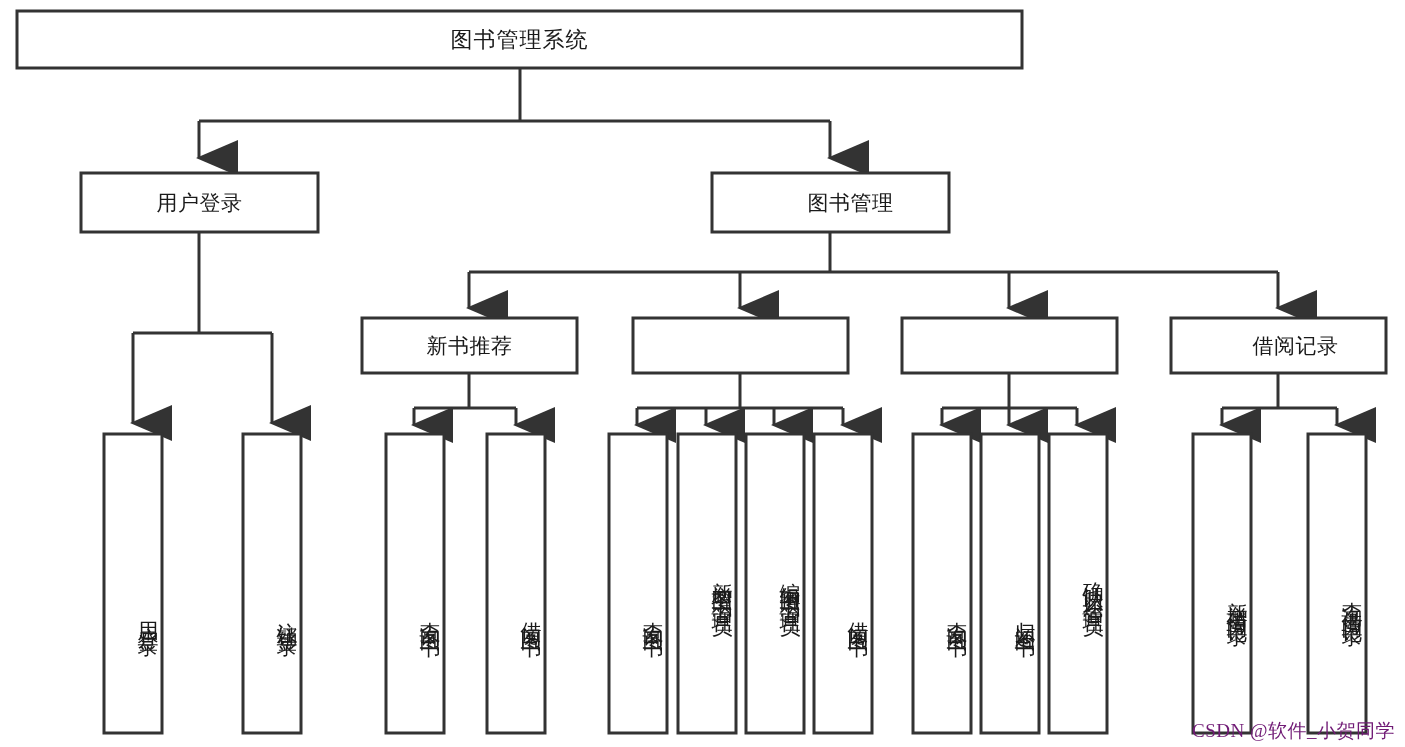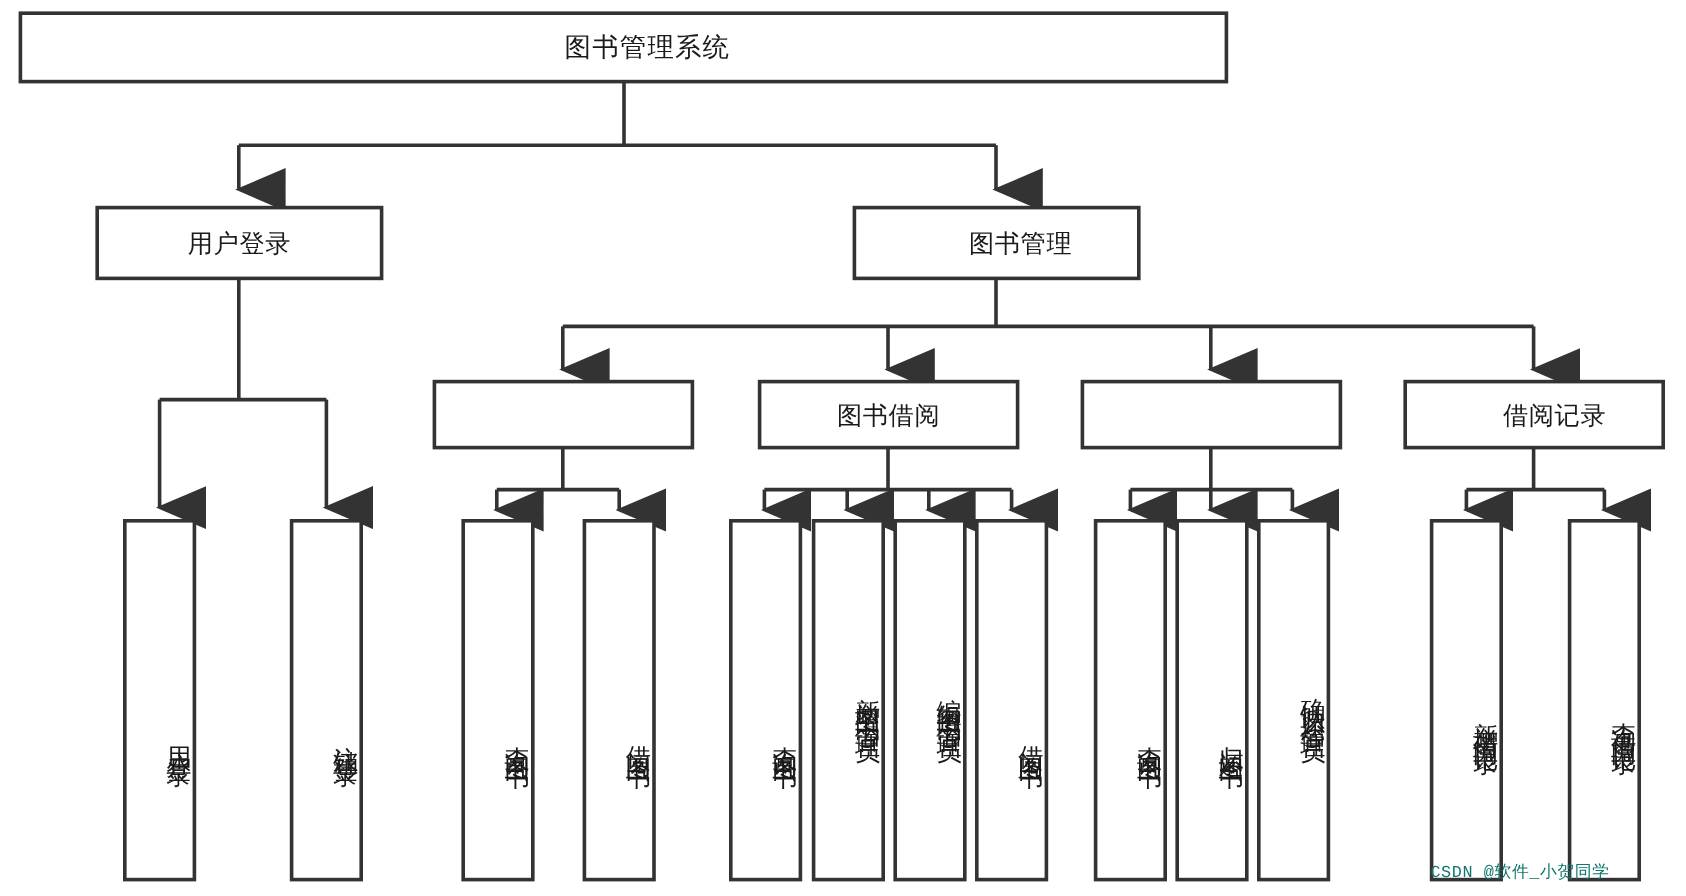--- a/index.html
+++ b/index.html
@@ -62,23 +62,23 @@
   .label-v {
     writing-mode: vertical-rl;
     text-orientation: upright;
     font-size: 21px;
     letter-spacing: 5px;
     align-items: flex-start;
     justify-content: center;
   }
   .watermark {
     position: absolute;
-    color: #0f766e;
-    font-size: 14px;
-    font-family: Liberation Mono, monospace;
+    color: #701a75;
+    font-size: 19px;
+    font-family: Liberation Serif, serif;
     white-space: nowrap;
     letter-spacing: 0.5px;
   }
 </style>
 </head>
 <body>
 
 <div id="diagram-root">
 
   <svg class="diagram-svg" viewBox="0 0 1405 747">
@@ -152,26 +152,26 @@
     <rect class="node-box" x="814" y="434" width="58" height="299"></rect>
 
     <rect class="node-box" x="913" y="434" width="58" height="299"></rect>
     <rect class="node-box" x="981" y="434" width="58" height="299"></rect>
     <rect class="node-box" x="1049" y="434" width="58" height="299"></rect>
 
     <rect class="node-box" x="1193" y="434" width="58" height="299"></rect>
     <rect class="node-box" x="1308" y="434" width="58" height="299"></rect>
   </svg>
 
-  <div class="node-label label-title" style="left:17px; top:11px; width:1005px; height:57px;padding-left:20px;">图书管理系统</div>
+  <div class="node-label label-title" style="left:17px; top:11px; width:1005px; height:57px;">图书管理系统</div>
 
   <div class="node-label label-h" style="left:81px; top:173px; width:237px; height:59px;">用户登录</div>
   <div class="node-label label-h" style="left:712px; top:173px; width:237px; height:59px;padding-left:20px;">图书管理</div>
 
-  <div class="node-label label-h" style="left:633px; top:318px; width:215px; height:55px;">图书借阅</div>
+  <div class="node-label label-h" style="left:362px; top:318px; width:215px; height:55px;">新书推荐</div>
   <div class="node-label label-h" style="left:1171px; top:318px; width:249px; height:55px;">借阅记录</div>
 
   <div class="node-label label-v" style="left:104px; top:500px; width:58px; height:230px;">用户登录</div>
   <div class="node-label label-v" style="left:243px; top:500px; width:58px; height:230px;">注销登录</div>
 
   <div class="node-label label-v" style="left:386px; top:500px; width:58px; height:230px;">查询图书</div>
   <div class="node-label label-v" style="left:487px; top:500px; width:58px; height:230px;">借阅图书</div>
 
   <div class="node-label label-v" style="left:609px; top:500px; width:58px; height:230px;">查询图书</div>
   <div class="node-label label-v" style="left:678px; top:442px; width:58px; height:290px;">新增图书（管理员）</div>

